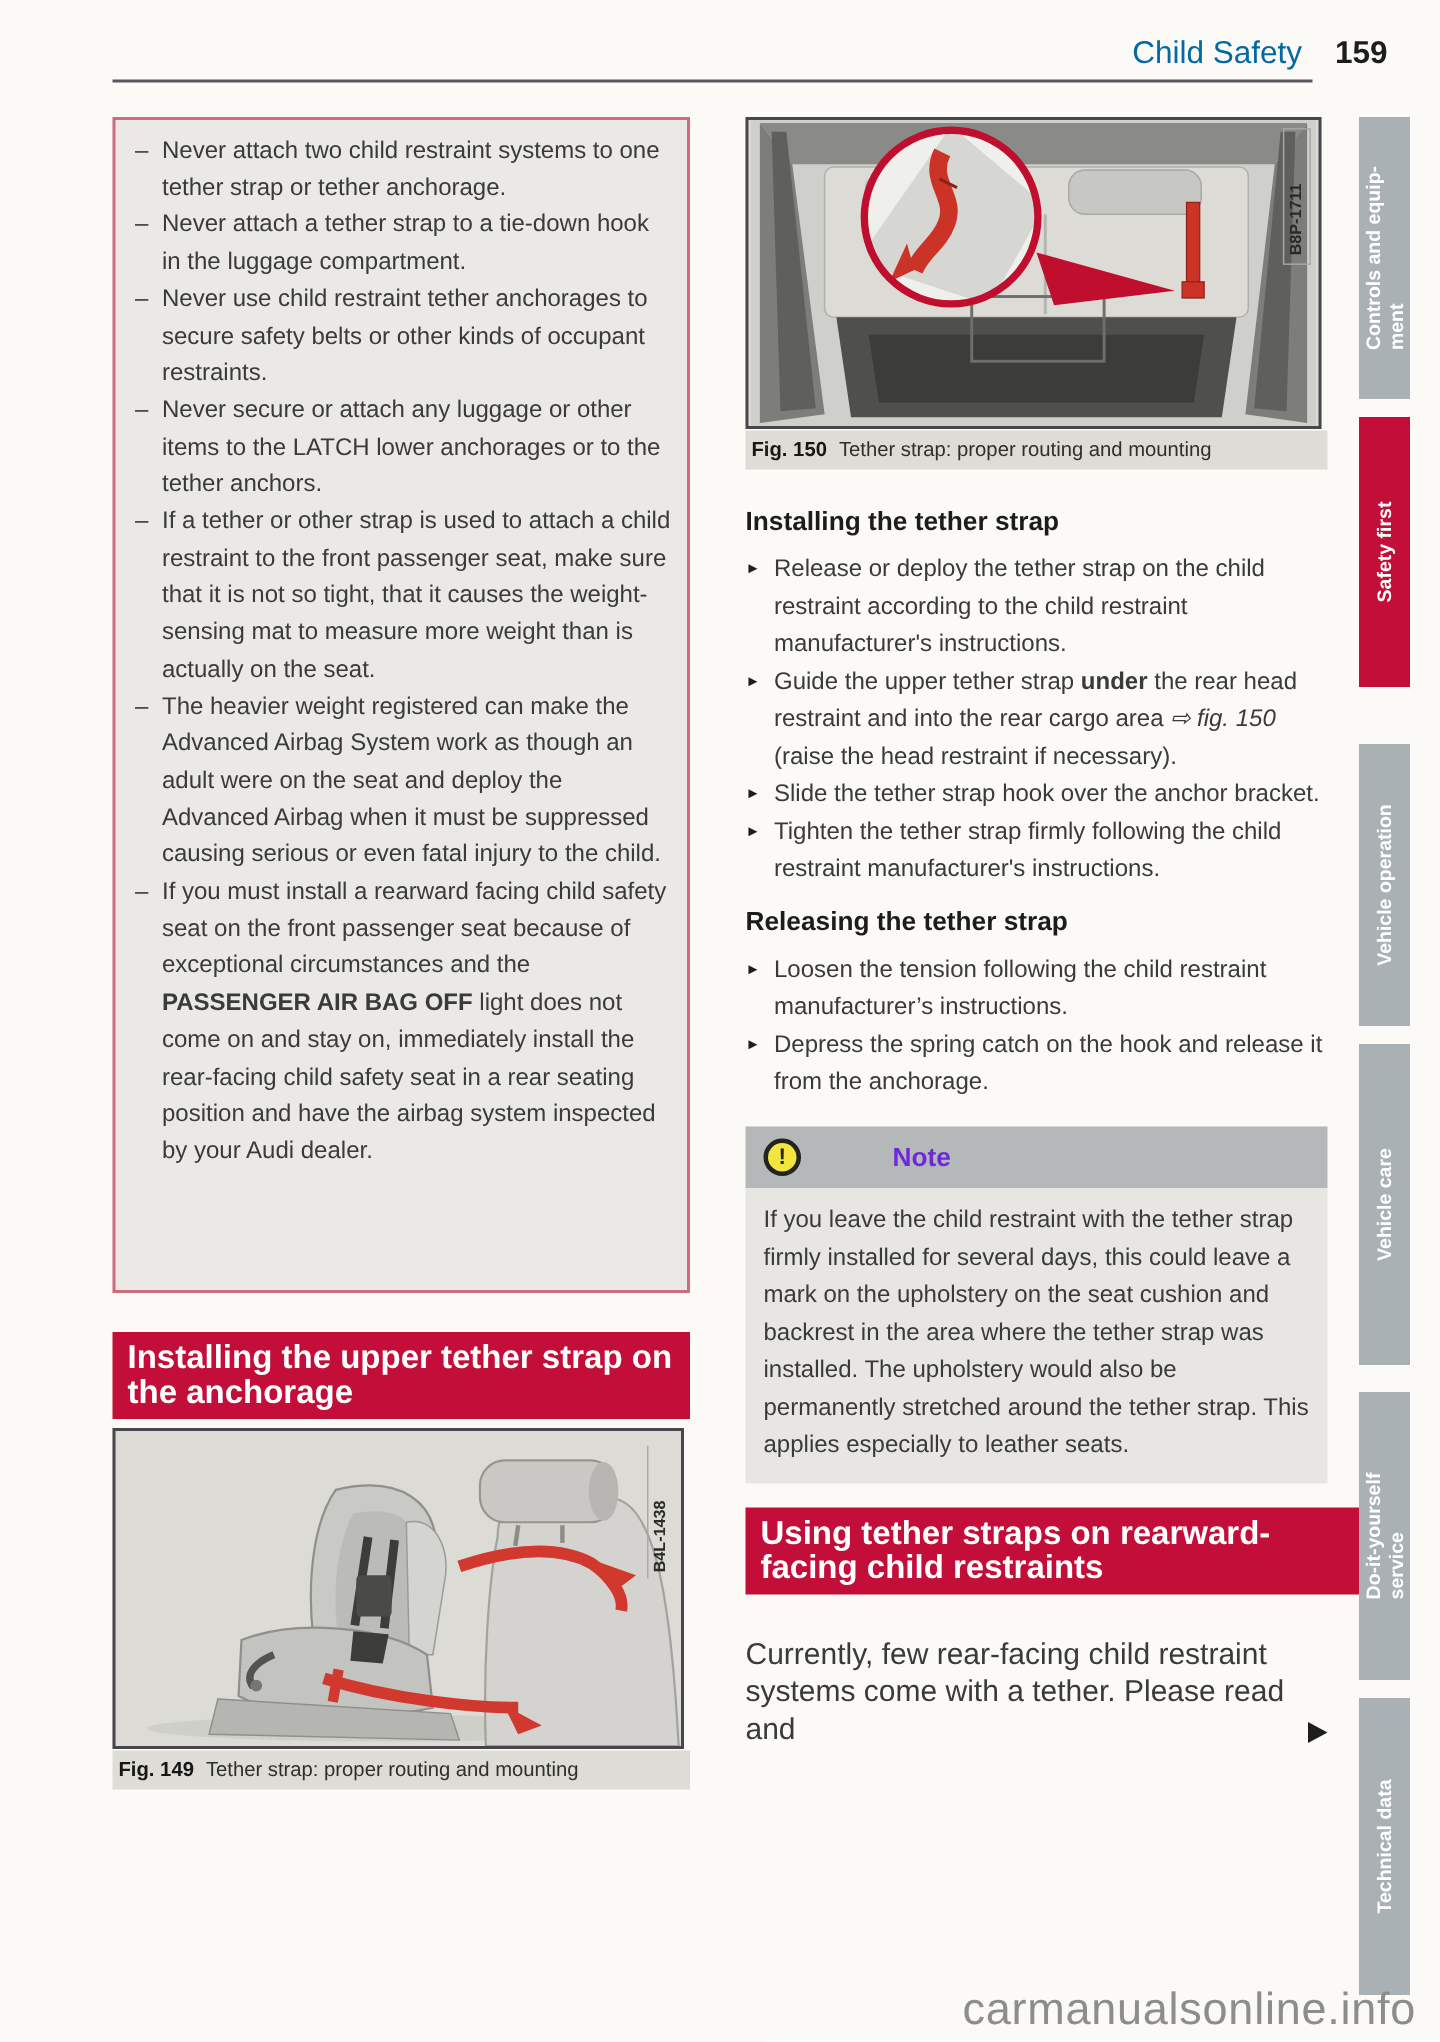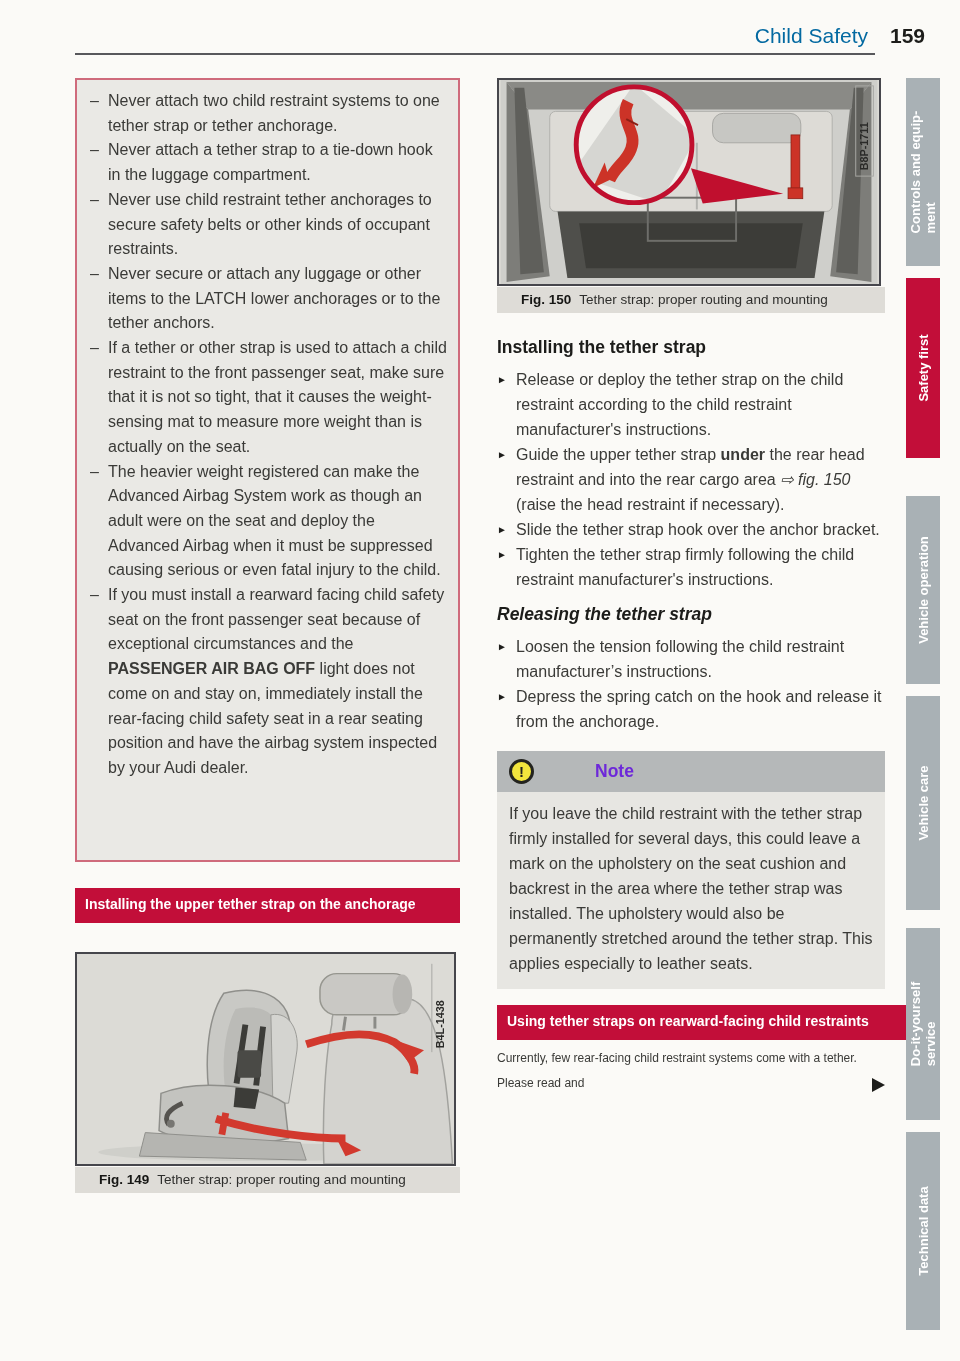--- a/index.html
+++ b/index.html
@@ -25,61 +25,61 @@
   .warning-box {
     position:absolute; top:78px; left:75px; width:385px; height:784px;
     background:#eae9e5; border:2px solid #cf6b7c;
     padding:9px 11px; font-size:16px; line-height:24.7px;
   }
   .d-item { position:relative; padding-left:20px; }
   .d-item::before { content:"–"; position:absolute; left:2px; top:0; }
   .red-bar {
     position:absolute; left:75px; width:385px;
     background:#c20e39; color:#ffffff; font-weight:bold;
-    font-size:14px; line-height:23px; padding:5px 10px 7px 10px;
+    font-size:22px; line-height:23px; padding:5px 10px 7px 10px;
   }
   .red-bar.left-bar { top:888px; }
   .red-bar.right-bar { position:static; width:424px; margin-top:16px; }
   
   .figure { position:absolute; }
   .fig-149 { top:952px; left:75px; width:385px; }
   .fig-150 { top:78px;  left:497px; width:388px; }
   .fig-canvas { border:2px solid #46464c; display:block; background:#dcdbd6; }
   .fig-caption {
-    background:#dedcd7; padding:5px 8px 6px 24px;
+    background:#dedcd7; padding:5px 8px 6px 4px;
     font-size:13.5px; color:#2e2e2c; margin-top:1px;
   }
   .fig-caption b { margin-right:8px; color:#161614; }
   
   .right-flow { position:absolute; top:337px; left:497px; width:388px; }
   .sub-h { font-size:17.5px; font-weight:bold; color:#1c1c1a; margin-bottom:9px; }
   ul.steps { list-style:none; margin-bottom:12px; }
   ul.steps li { position:relative; padding-left:19px; font-size:16px; line-height:25px; }
   ul.steps li::before {
     content:"►"; position:absolute; left:0; top:0; font-size:10px; color:#1d1d1b;
   }
-  .gap-top { margin-top:8px;font-style:italic; }
+  .gap-top { margin-top:8px; }
   .note-box { margin-top:17px; }
   .note-head {
     background:#b5b8b9; display:flex; align-items:center; gap:13px;
     padding:6px 12px; height:41px;
   }
   .note-icon {
     width:25px; height:25px; border-radius:50%;
     background:#f2e53d; border:3px solid #23231f;
     display:flex; align-items:center; justify-content:center;
     font-weight:bold; font-size:15px; color:#23231f; flex:0 0 auto;
   }
   .note-title { font-size:17.5px; font-weight:bold; color:#6d28d9;margin-left:48px; }
   .note-body {
     background:#e7e6e2; padding:9px 12px 13px 12px;
     font-size:16px; line-height:25px;
   }
   .closing {
-    margin-top:6px; font-size:12px; line-height:25px; position:relative; padding-right:26px;
+    margin-top:28px; font-size:20px; line-height:25px; position:relative; padding-right:26px;
   }
   .continue-arrow {
     position:absolute; right:0; bottom:4px; width:0; height:0;
     border-left:13px solid #1d1d1b; border-top:7px solid transparent; border-bottom:7px solid transparent;
   }
   
   .tab { position:absolute; left:906px; width:34px; background:#a9b1b5; }
   .tab.active { background:#c20e39; }
   .tab-inner {
     position:absolute; top:50%; left:50%;
@@ -260,14 +260,15 @@
         <div>Do-it-yourself</div>
         <div>service</div>
       </div>
   </div>
   <div class="tab" style="top:1132px;height:198px;">
     <div class="tab-inner">
         <div>Technical data</div>
       </div>
   </div>
 
+  <div class="watermark">carmanualsonline.info</div>
 
 </div>
 
 </body></html>

